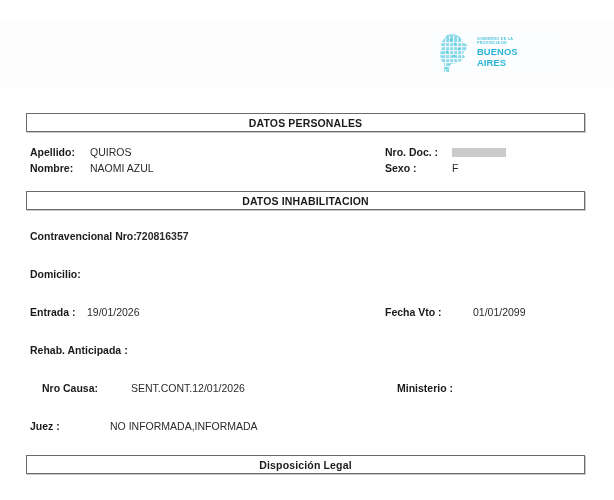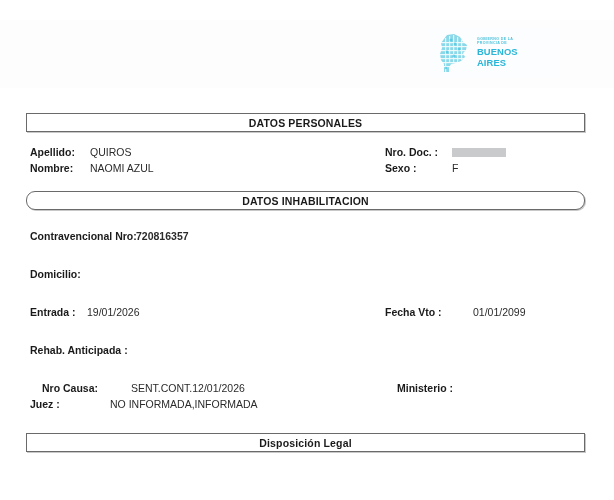--- a/index.html
+++ b/index.html
@@ -217,21 +217,21 @@
       <span class="val col-r-val"></span>
     </div>
     <div class="row">
       <span class="lbl col-l-lbl">Nombre:</span>
       <span class="val col-l-val">NAOMI AZUL</span>
       <span class="lbl col-r-lbl">Sexo :</span>
       <span class="val col-r-val">F</span>
     </div>
   </div>
 
-  <div class="section-bar" style="margin-top:13px;border-radius:9px;">
+  <div class="section-bar" style="margin-top:13px;">
     <span>DATOS INHABILITACION</span>
   </div>
 
   <div class="rows" style="margin-top:20px;">
     <div class="row">
       <span class="lbl col-l-lbl">Contravencional Nro:</span>
       <span class="val bold" style="left:136px;">720816357</span>
     </div>
 
     <div class="row" style="margin-top:22px;">
@@ -252,21 +252,21 @@
     </div>
 
     <div class="row" style="margin-top:22px;margin-left:12px;">
       <span class="lbl col-l-lbl">Nro Causa:</span>
       <span class="val" style="left:119px;">SENT.CONT.12/01/2026</span>
       <span class="lbl col-r-lbl">Ministerio :</span>
       <span class="val" style="left:455px;"></span>
     </div>
 
 
-    <div class="row" style="">
+    <div class="row" style="margin-top:22px;">
       <span class="lbl col-l-lbl">Juez :</span>
       <span class="val" style="left:110px;">NO INFORMADA,INFORMADA</span>
     </div>
   </div>
 
   <div class="section-bar" style="margin-top:19px;">
     <span>Disposición Legal</span>
   </div>
 
 </div>

